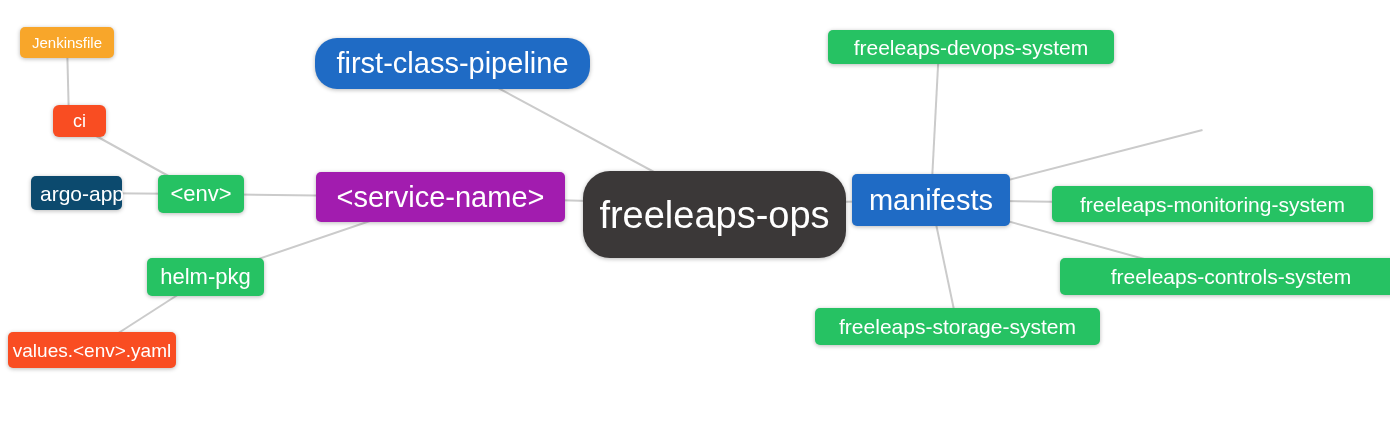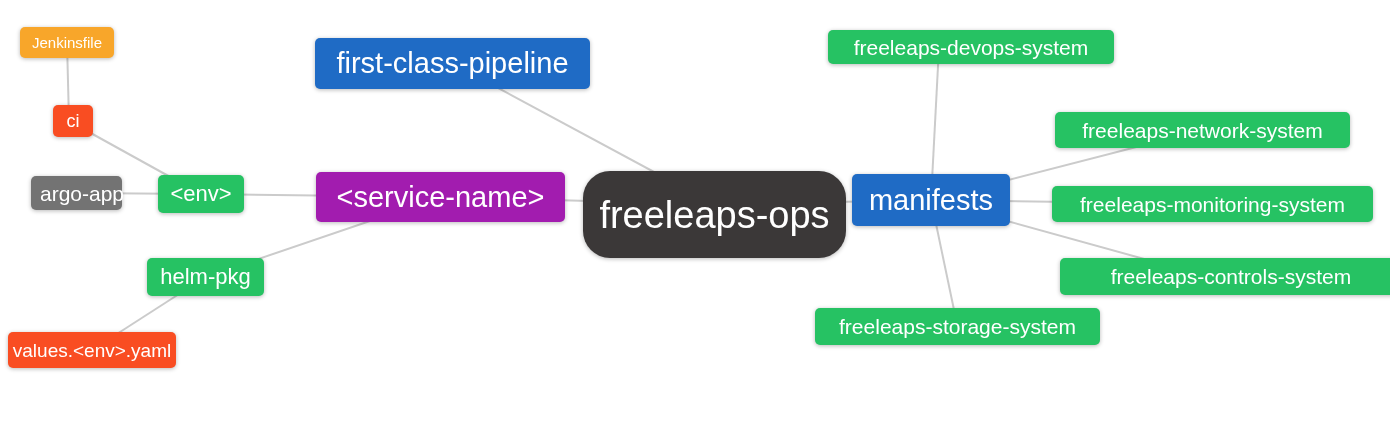--- a/index.html
+++ b/index.html
@@ -52,27 +52,26 @@
       <line x1="452.5" y1="63.5" x2="714.5" y2="204.5" stroke="#cbcbcb" stroke-width="2"></line>
       <line x1="440.5" y1="197" x2="714.5" y2="204.5" stroke="#cbcbcb" stroke-width="2"></line>
       <line x1="714.5" y1="204.5" x2="931" y2="200" stroke="#cbcbcb" stroke-width="2"></line>
       <line x1="931" y1="200" x2="939" y2="47" stroke="#cbcbcb" stroke-width="2"></line>
       <line x1="931" y1="200" x2="1202.5" y2="130" stroke="#cbcbcb" stroke-width="2"></line>
       <line x1="931" y1="200" x2="1212.5" y2="204" stroke="#cbcbcb" stroke-width="2"></line>
       <line x1="931" y1="200" x2="1207.5" y2="276.5" stroke="#cbcbcb" stroke-width="2"></line>
       <line x1="931" y1="200" x2="957.5" y2="326.5" stroke="#cbcbcb" stroke-width="2"></line>
     </svg>
 <div class="node" style="left: 20px; top: 27px; width: 94px; height: 31px; background: rgb(248, 166, 42); font-size: 15px;">Jenkinsfile</div>
-    <div class="node" style="left: 53px; top: 105px; width: 40px; height: 32px; background: rgb(249, 77, 34); font-size: 18px;">ci</div>
-    <div class="node" style="left: 31px; top: 176px; width: 91px; height: 34px; background: #737373; font-size: 21px; padding-left: 11px;">argo-app</div>
+    <div class="node" style="left: 53px; top: 105px; width: 53px; height: 32px; background: rgb(249, 77, 34); font-size: 18px; border-radius: 6px;">ci</div>
+    <div class="node" style="left: 31px; top: 176px; width: 91px; height: 34px; background: #0c4a6e; font-size: 21px; padding-left: 11px;">argo-app</div>
     <div class="node" style="left: 158px; top: 175px; width: 86px; height: 38px; background: rgb(38, 194, 99); font-size: 22px;">&lt;env&gt;</div>
     <div class="node" style="left: 147px; top: 258px; width: 117px; height: 38px; background: rgb(38, 194, 99); font-size: 22px;">helm-pkg</div>
     <div class="node" style="left: 8px; top: 332px; width: 168px; height: 36px; background: rgb(249, 77, 34); font-size: 19px;">values.&lt;env&gt;.yaml</div>
-    <div class="node" style="left: 315px; top: 38px; width: 275px; height: 51px; background: rgb(31, 107, 197); font-size: 29px;">first-class-pipeline</div>
+    <div class="node" style="left: 315px; top: 38px; width: 275px; height: 51px; background: rgb(31, 107, 197); font-size: 29px; border-radius: 22px;">first-class-pipeline</div>
     <div class="node" style="left: 316px; top: 172px; width: 249px; height: 50px; background: #a21caf; font-size: 29px;">&lt;service-name&gt;</div>
     <div class="node" style="left: 583px; top: 171px; width: 263px; height: 87px; background: rgb(59, 56, 56); font-size: 38px; border-radius: 27px;">freeleaps-ops</div>
     <div class="node" style="left: 852px; top: 174px; width: 158px; height: 52px; background: rgb(31, 107, 197); font-size: 29px;">manifests</div>
     <div class="node" style="left: 796px; top: 30px; width: 286px; height: 34px; background: rgb(38, 194, 99); font-size: 21px; margin-left: 32px;">freeleaps-devops-system</div>
-    <div class="node" style="left: 1055px; top: 112px; width: 295px; height: 36px; background: rgb(38, 194, 99); font-size: 21px;">freeleaps-network-system</div>
     <div class="node" style="left: 1052px; top: 186px; width: 321px; height: 36px; background: rgb(38, 194, 99); font-size: 21px;">freeleaps-monitoring-system</div>
     <div class="node" style="left: 1060px; top: 258px; width: 342px; height: 37px; background: rgb(38, 194, 99); font-size: 21px;">freeleaps-controls-system</div>
     <div class="node" style="left: 815px; top: 308px; width: 285px; height: 37px; background: rgb(38, 194, 99); font-size: 21px;">freeleaps-storage-system</div>
   </div>
 
 </body></html>

